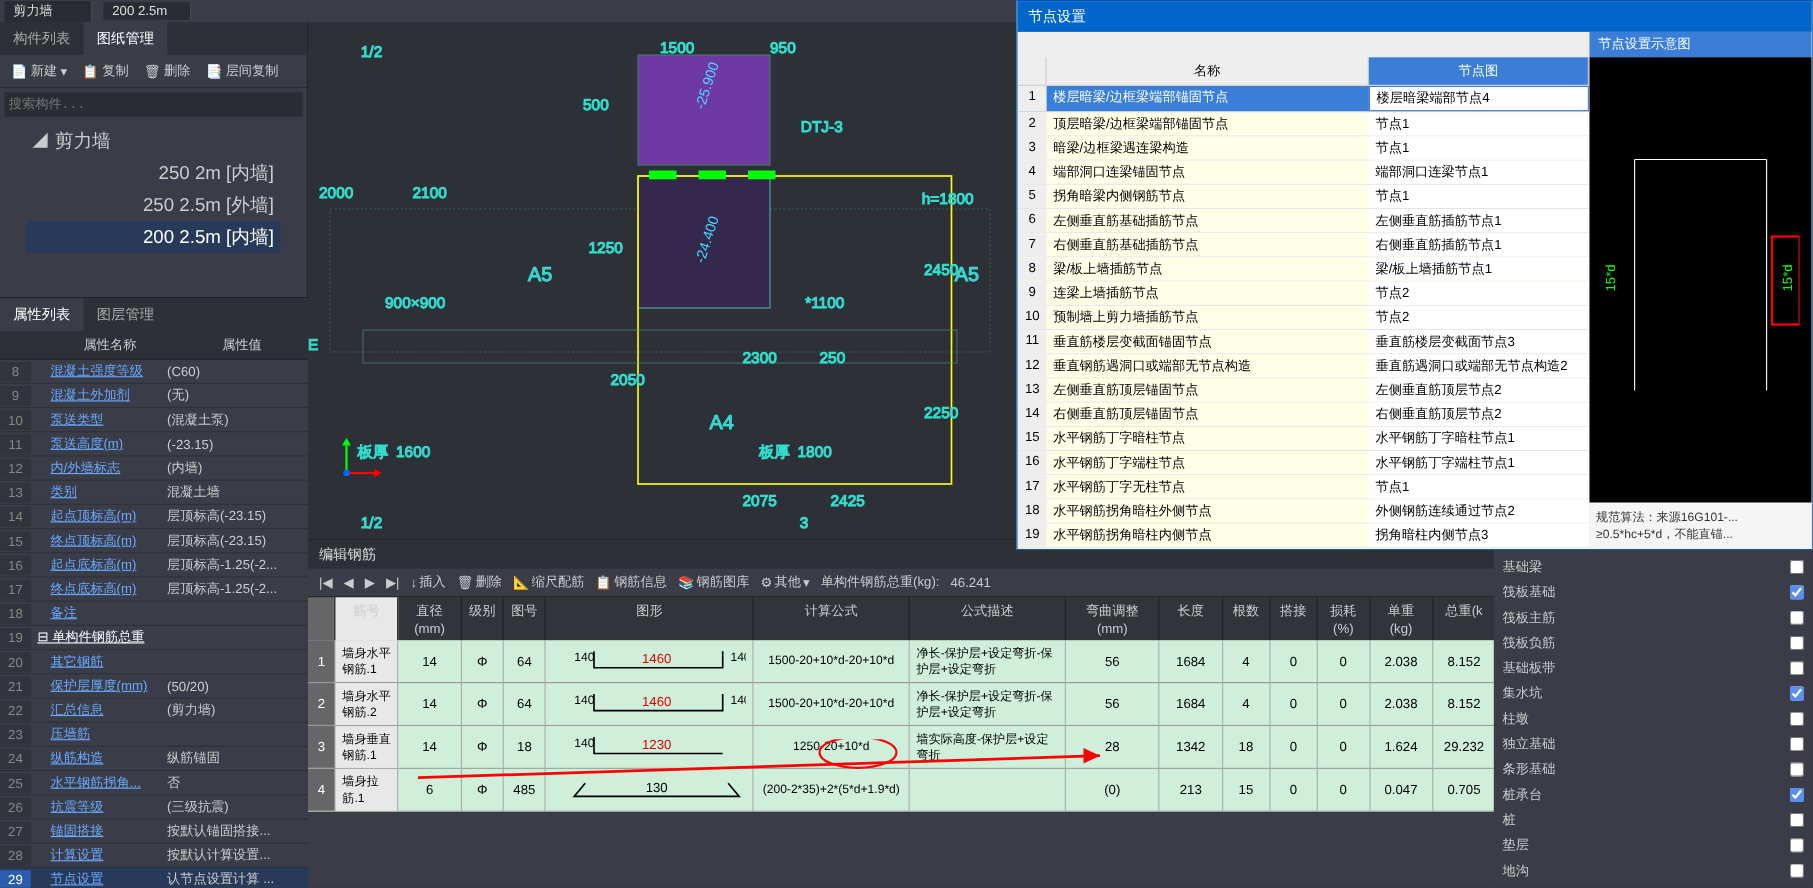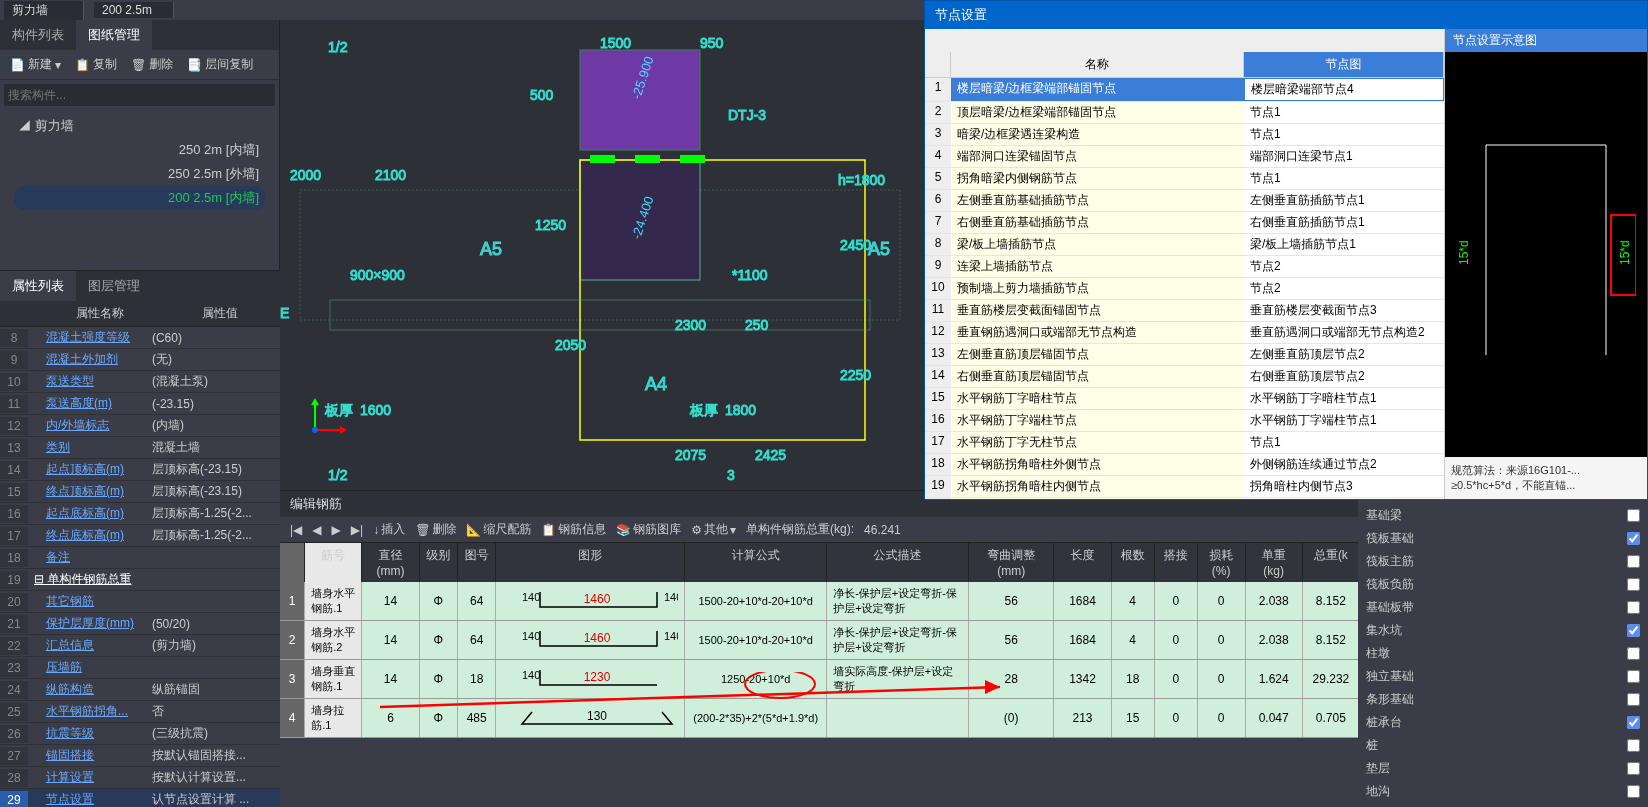--- a/index.html
+++ b/index.html
@@ -8,25 +8,25 @@
 .topbar { height: 20px; background: #3a3d47; display: flex; align-items: center; padding: 0 4px; gap: 10px; }
 .topbar .sel { background: #2a2c33; padding: 1px 8px; color: #ddd; min-width: 80px; border-right: 1px solid #555; }
 
 .left-panel { position: absolute; left: 0; top: 20px; width: 280px; height: 787px; background: #3a3d47; border-right: 1px solid #222; }
 .tabs { display: flex; background: #2e3038; font-size: 13px; }
 .tab { padding: 6px 12px; cursor: pointer; color: #aaa; }
 .tab.active { background: #3a3d47; color: #fff; }
 .toolbar-row { display: flex; align-items: center; padding: 4px 6px; gap: 6px; border-bottom: 1px solid #2a2c33; }
 .tb-btn { display: flex; align-items: center; gap: 3px; padding: 2px 4px; font-size: 12px; color: #ccc; cursor: pointer; }
 .search-row { padding: 4px; }
-.search-row input { width: 100%; background: #2a2c33; border: none; padding: 4px; color: #ccc; font-size: 12px; }
-.tree { padding: 4px 14px; font-size: 13px; }
+.search-row input { width: 100%; background: #2a2c33; border: none; padding: 4px; color: #ccc; font-size: 12px; font-family: Liberation Mono, monospace; }
+.tree { padding: 4px 24px; font-size: 17px; }
 .tree-item { padding: 3px 6px 3px 18px; cursor: pointer; text-align: right; }
 .tree-item.l1 { padding-left: 30px; }
-.tree-item.sel { background: #283a5a; color: #22c55e; border-radius: 10px; }
+.tree-item.sel { background: #283a5a; color: #ffffff; }
 .tree-root { padding: 3px 4px; }
 
 .prop-panel { position: absolute; left: 0; top: 270px; width: 280px; bottom: 0; background: #3a3d47; border-top: 1px solid #222; }
 .phead { display: flex; background: #2e3038; font-size: 12px; border-bottom: 1px solid #222; }
 .phead .col { padding: 4px 8px; flex: 1; text-align: center; color: #ccc; }
 .phead .col:first-child { flex: 0 0 40px; }
 .prow { display: flex; border-bottom: 1px solid #2e3038; font-size: 12px; align-items: center; }
 .prow .n { flex: 0 0 28px; text-align: center; color: #888; background: #32343c; padding: 2px; }
 .prow .k { flex: 1; padding: 2px 6px; color: #6aa9ff; text-decoration: underline; }
 .prow .v { flex: 1.3; padding: 2px 6px; color: #ccc; }

